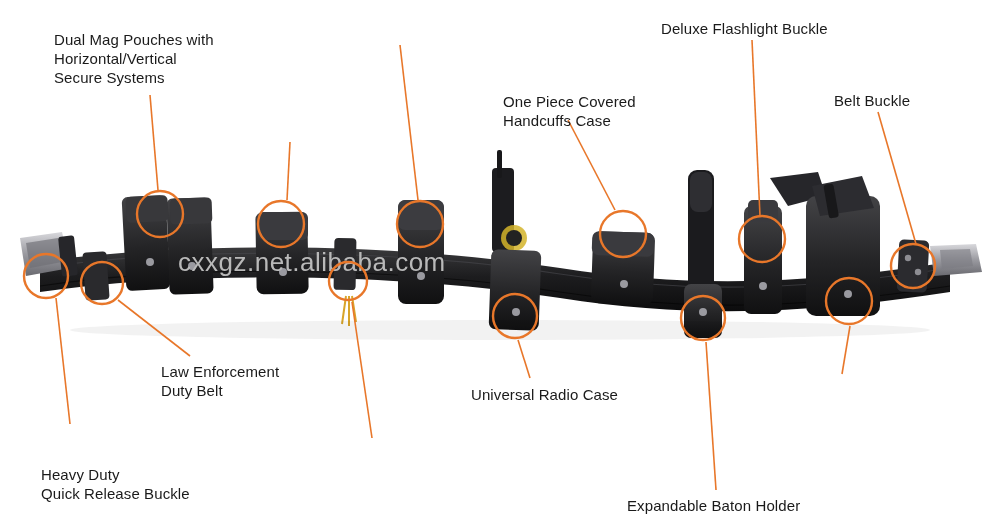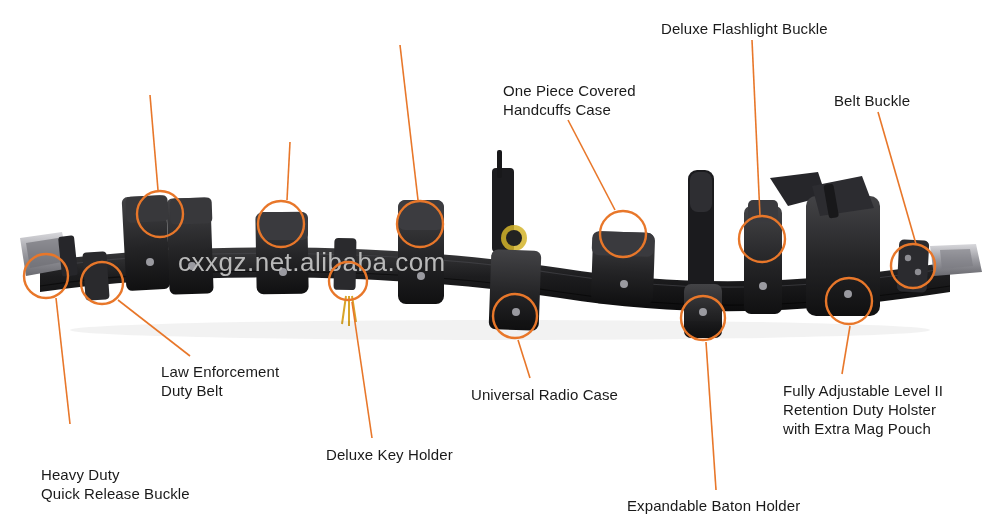--- a/index.html
+++ b/index.html
@@ -157,28 +157,27 @@
     <circle class="ring" cx="762" cy="239" r="23"></circle>
     <circle class="ring" cx="913" cy="266" r="22"></circle>
     <circle class="ring" cx="102" cy="283" r="21"></circle>
     <circle class="ring" cx="46" cy="276" r="22"></circle>
     <circle class="ring" cx="348" cy="281" r="19"></circle>
     <circle class="ring" cx="515" cy="316" r="22"></circle>
     <circle class="ring" cx="703" cy="318" r="22"></circle>
     <circle class="ring" cx="849" cy="301" r="23"></circle>
   </svg>
 
+  <div class="label" style="left:54px; top:30px;">Dual Mag Pouches with
+Horizontal/Vertical
+Secure Systems</div>
   <div class="label" style="left:661px; top:19px;">Deluxe Flashlight Buckle</div>
-  <div class="label" style="left:503px; top:81px;">One Piece Covered
+  <div class="label" style="left:503px; top:92px;">One Piece Covered
 Handcuffs Case</div>
   <div class="label" style="left:834px; top:91px;">Belt Buckle</div>
   <div class="label" style="left:161px; top:362px;">Law Enforcement
 Duty Belt</div>
   <div class="label" style="left:471px; top:385px;">Universal Radio Case</div>
-  <div class="label" style="left:783px; top:381px;">Fully Adjustable Level II
-Retention Duty Holster
-with Extra Mag Pouch</div>
   <div class="label" style="left:41px; top:429px;margin-top:36px;">Heavy Duty
 Quick Release Buckle</div>
-  <div class="label" style="left:326px; top:445px;">Deluxe Key Holder</div>
   <div class="label" style="left:627px; top:496px;">Expandable Baton Holder</div>
 
 </div>
 
 </body></html>

